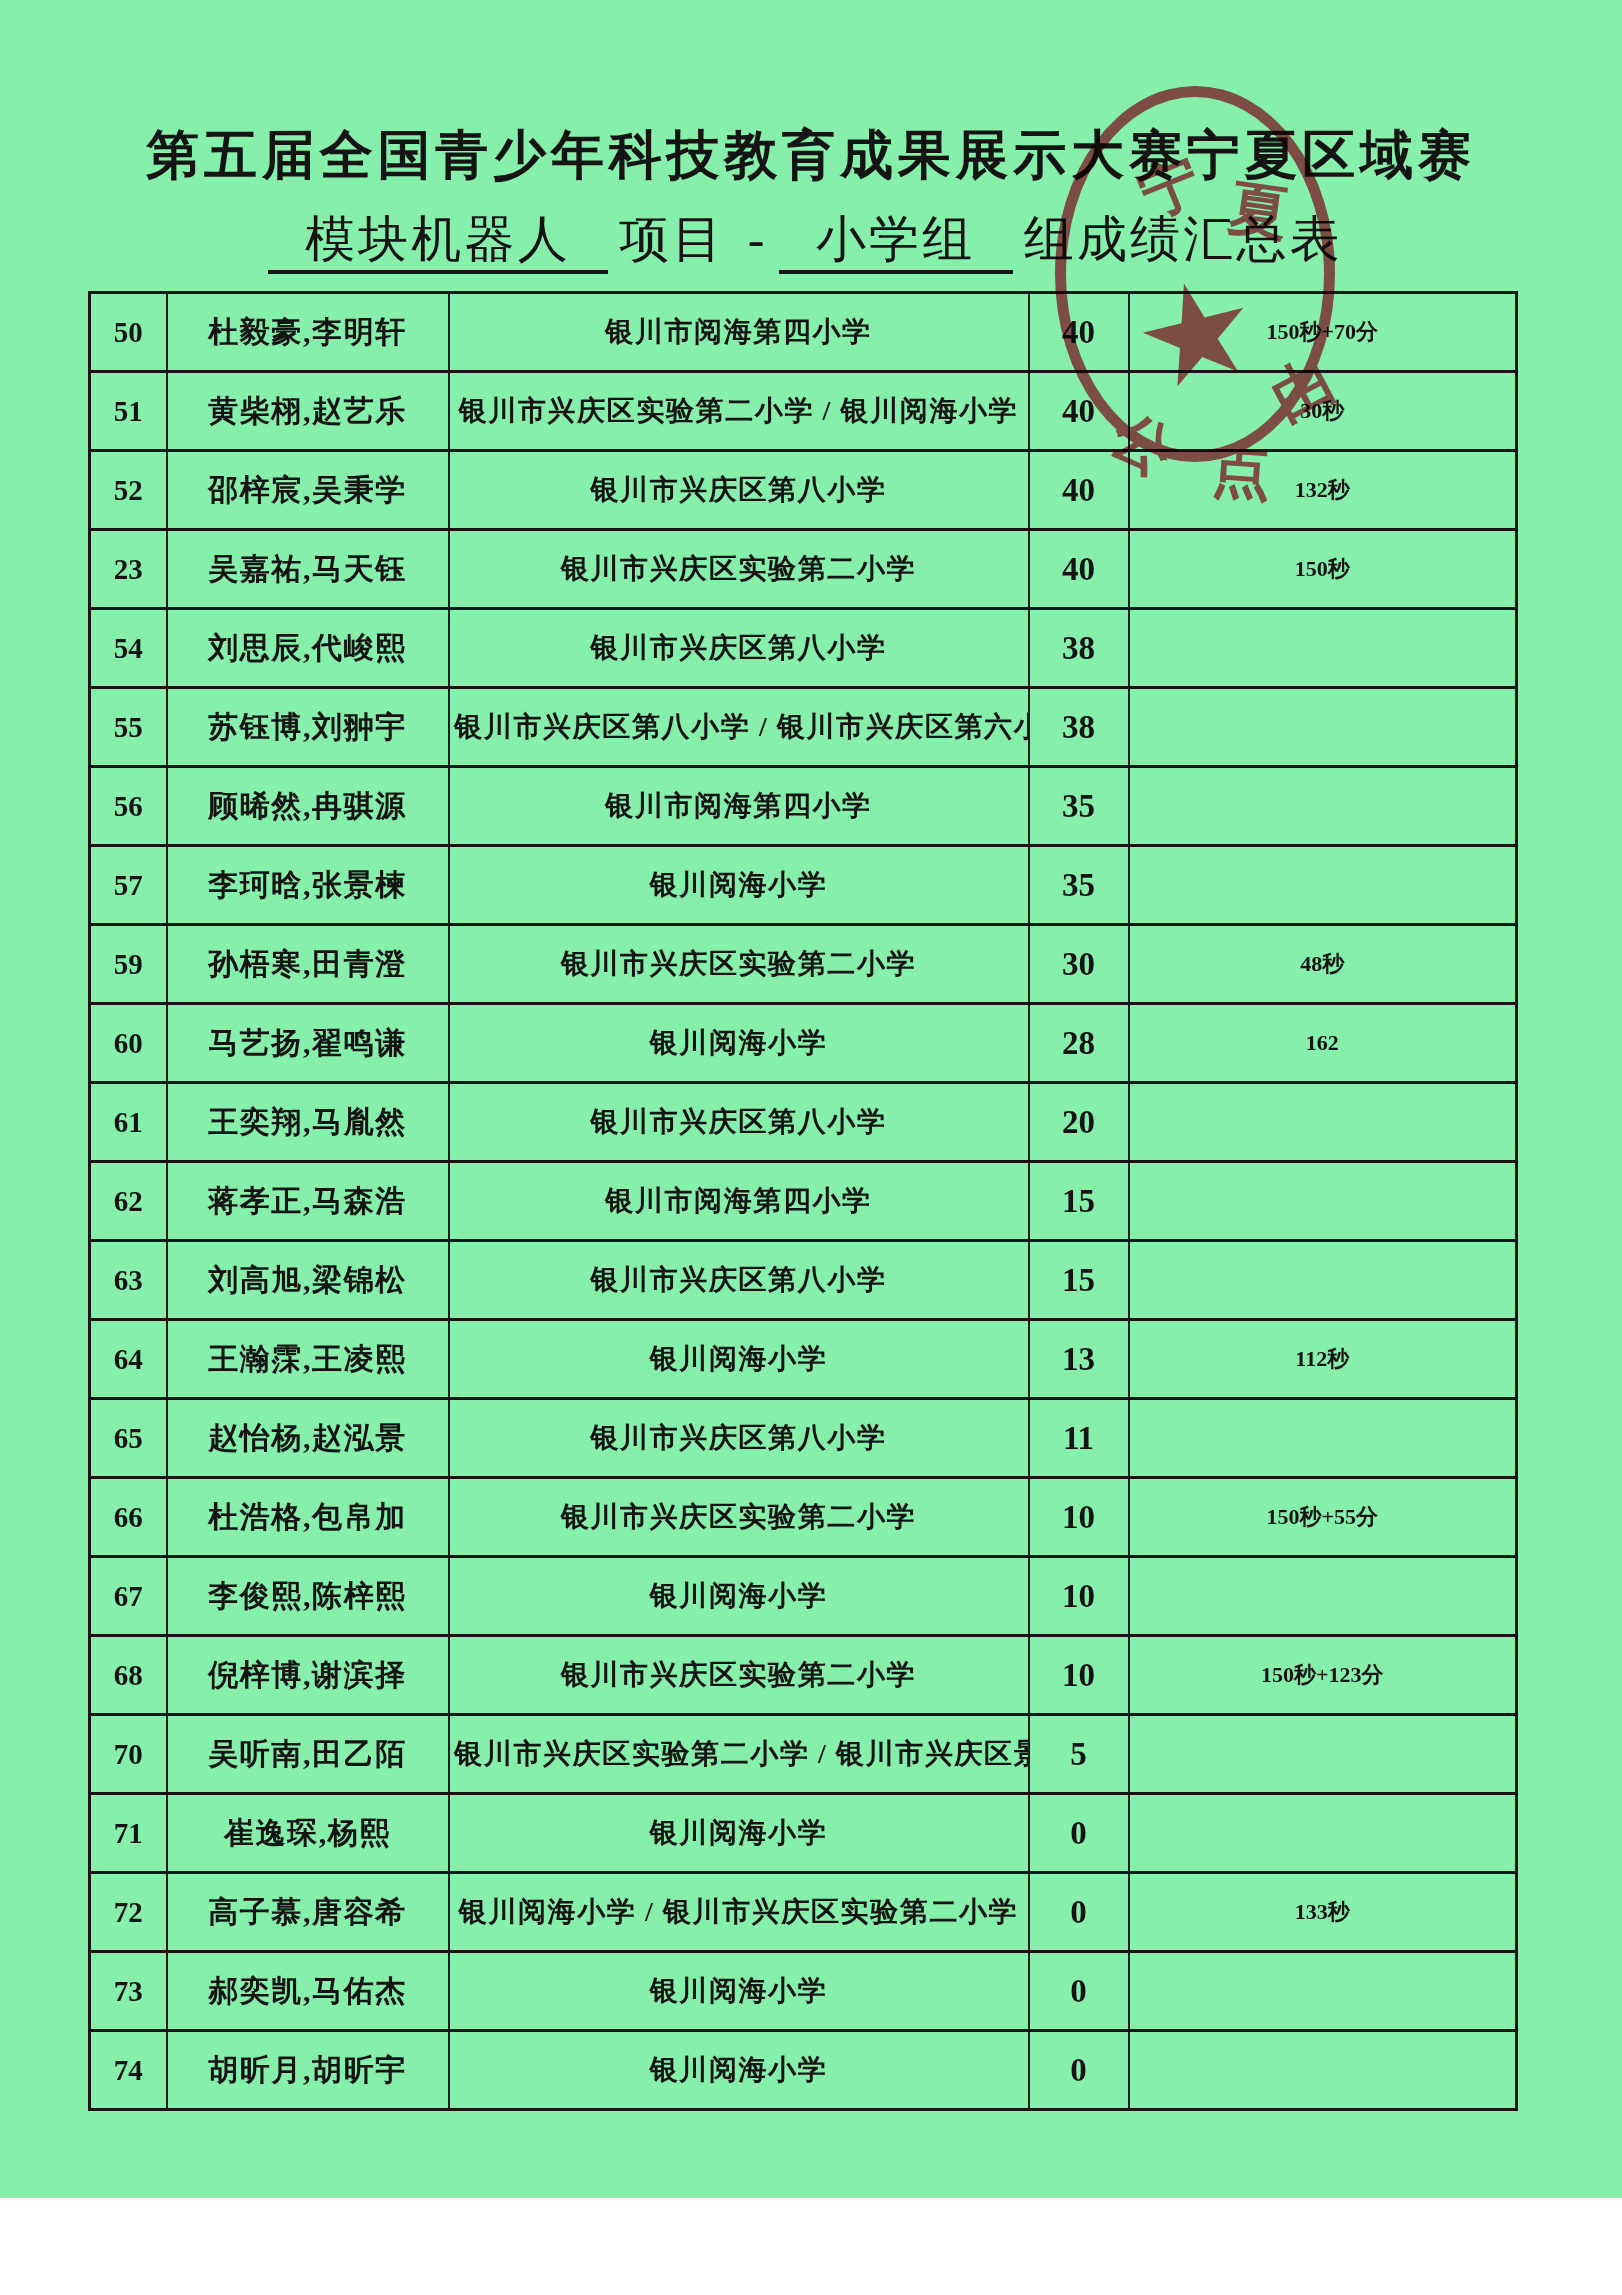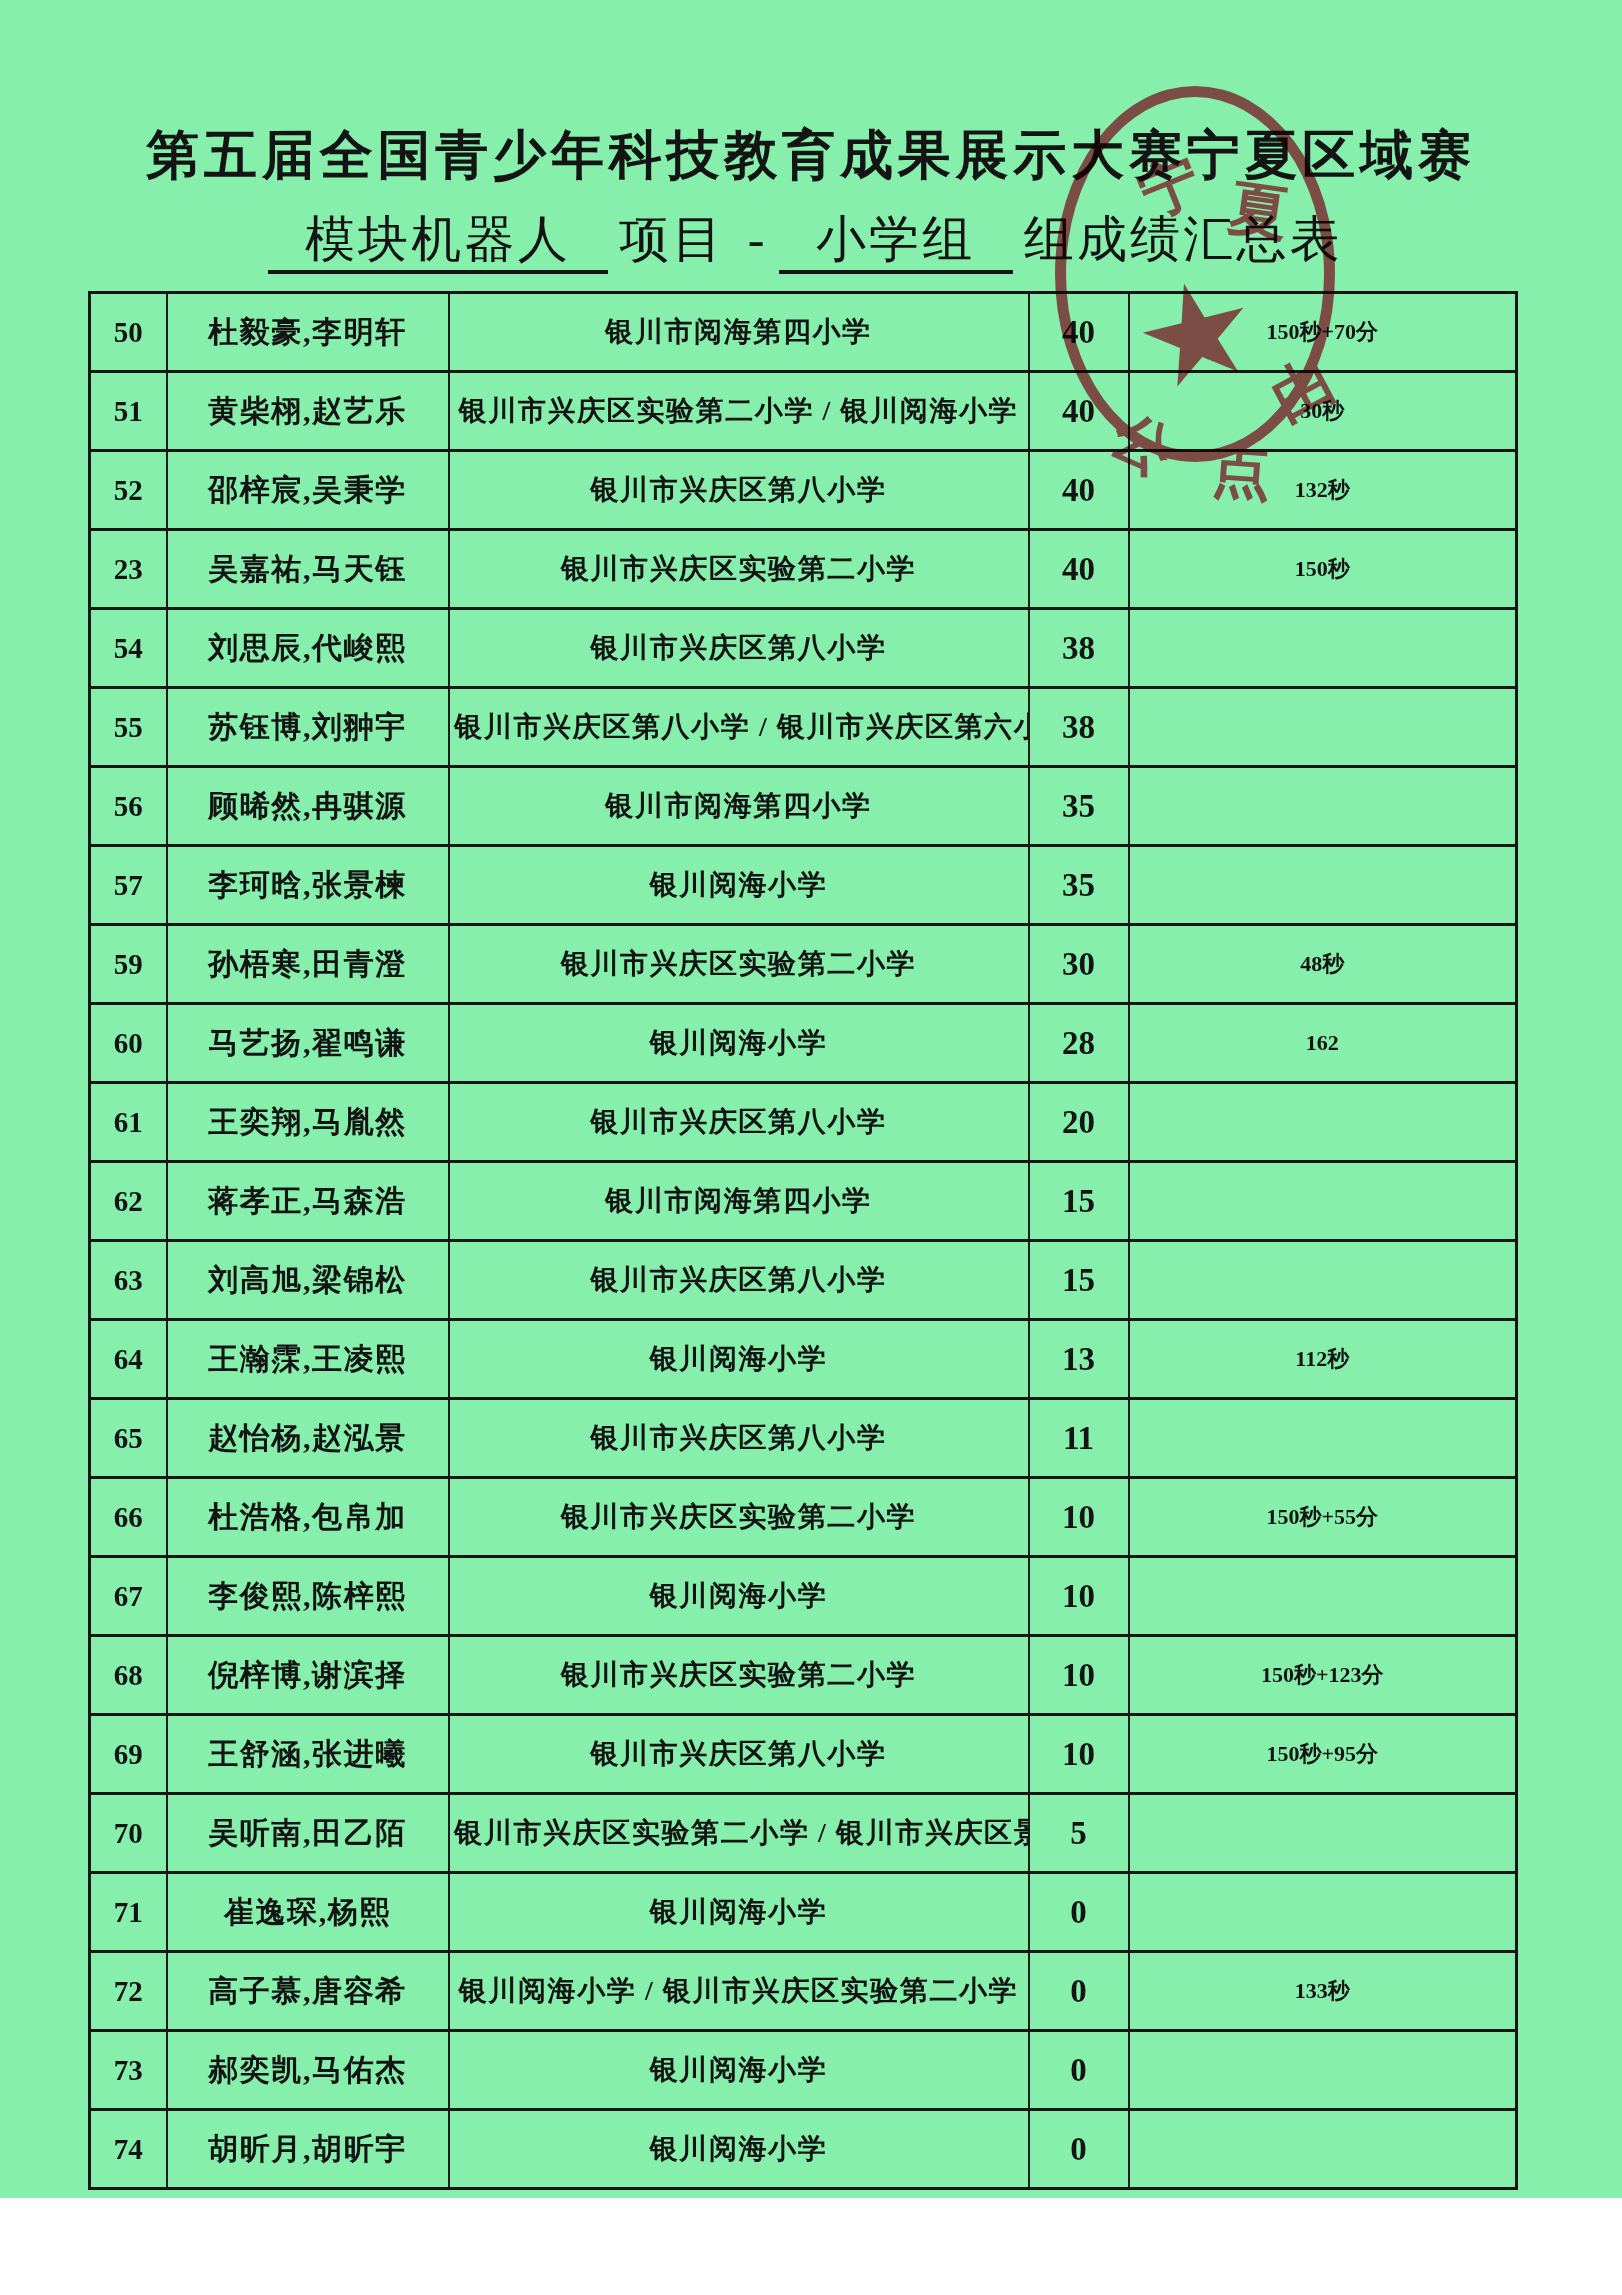--- a/index.html
+++ b/index.html
@@ -259,27 +259,20 @@
       <td class="col-time"></td>
     </tr>
         <tr>
       <td class="col-no">68</td>
       <td class="col-names">倪梓博,谢滨择</td>
       <td class="col-school">银川市兴庆区实验第二小学</td>
       <td class="col-score">10</td>
       <td class="col-time">150秒+123分</td>
     </tr>
         <tr>
-      <td class="col-no">69</td>
-      <td class="col-names">王舒涵,张进曦</td>
-      <td class="col-school">银川市兴庆区第八小学</td>
-      <td class="col-score">10</td>
-      <td class="col-time">150秒+95分</td>
-    </tr>
-        <tr>
       <td class="col-no">70</td>
       <td class="col-names">吴听南,田乙陌</td>
       <td class="col-school">银川市兴庆区实验第二小学 / 银川市兴庆区景岳小学</td>
       <td class="col-score">5</td>
       <td class="col-time"></td>
     </tr>
         <tr>
       <td class="col-no">71</td>
       <td class="col-names">崔逸琛,杨熙</td>
       <td class="col-school">银川阅海小学</td>

